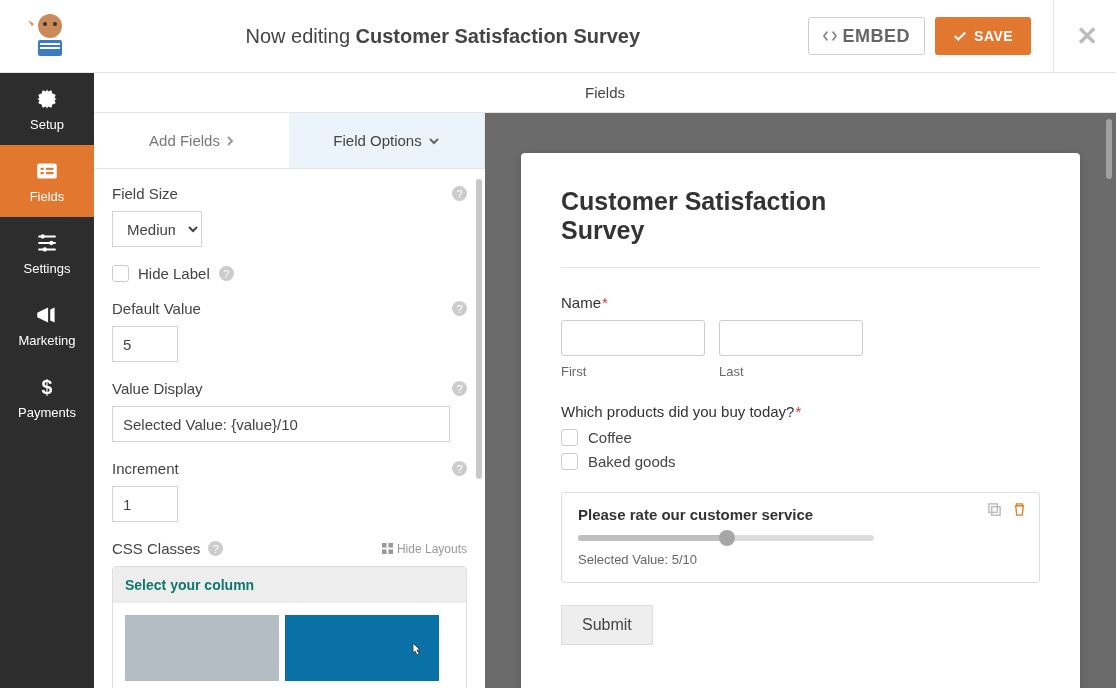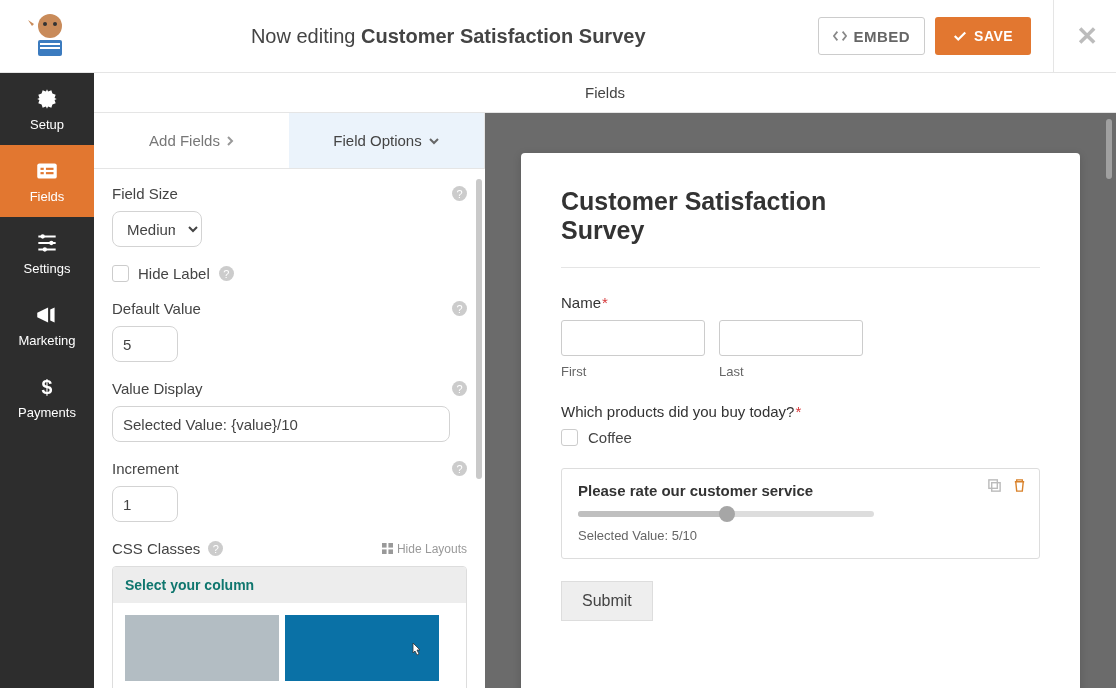--- a/index.html
+++ b/index.html
@@ -2,21 +2,21 @@
 <html><head>
 <meta charset="utf-8">
 <style>
 * { box-sizing: border-box; margin: 0; padding: 0; }
 body { font-family: -apple-system, BlinkMacSystemFont, "Segoe UI", Helvetica, Arial, sans-serif; background: #fff; color: #444; width: 1116px; height: 688px; overflow: hidden; }
 
 .topbar { height: 73px; display: flex; align-items: center; border-bottom: 1px solid #e5e5e5; padding: 0 18px 0 18px; position: relative; }
 .logo { width: 56px; height: 56px; display: flex; align-items: center; justify-content: center; margin-left: 4px; }
 .title-wrap { flex: 1; text-align: center; font-size: 20px; color: #444; }
 .title-wrap .bold { font-weight: 700; }
-.embed-btn { height: 38px; padding: 8px 14px; border: 1px solid #ccc; background: #fff; color: #666; font-size: 15px; font-weight: 600; letter-spacing: 0.5px; display: flex; align-items: center; gap: 6px; cursor: pointer; border-radius: 3px; }
+.embed-btn { height: 38px; padding: 8px 14px; border: 1px solid #ccc; background: #fff; color: #666; font-size: 18px; font-weight: 600; letter-spacing: 0.5px; display: flex; align-items: center; gap: 6px; cursor: pointer; border-radius: 3px; }
 .save-btn { height: 38px; padding: 0 18px; border: none; background: #e27730; color: #fff; font-size: 14px; font-weight: 700; letter-spacing: 0.5px; display: flex; align-items: center; gap: 7px; cursor: pointer; border-radius: 3px; margin-left: 10px; }
 .divider-v { width: 1px; height: 73px; background: #e5e5e5; margin: 0 22px; }
 .close-x { color: #bcbcbc; font-size: 26px; font-weight: bold; cursor: pointer; }
 
 .main { display: flex; height: calc(688px - 73px); }
 .sidebar { width: 94px; background: #2d2d2d; display: flex; flex-direction: column; }
 .side-item { height: 72px; display: flex; flex-direction: column; align-items: center; justify-content: center; color: #fff; cursor: pointer; font-size: 13px; gap: 5px; }
 .side-item.active { background: #e27730; }
 .side-item svg { width: 26px; height: 26px; fill: #fff; }
 
@@ -27,21 +27,21 @@
 .left-panel { width: 391px; background: #fff; display: flex; flex-direction: column; overflow: hidden; position: relative; }
 .tabs { height: 56px; display: flex; border-bottom: 1px solid #e5e5e5; }
 .tab { flex: 1; display: flex; align-items: center; justify-content: center; gap: 6px; font-size: 15px; color: #777; cursor: pointer; }
 .tab.active { background: #ebf3fb; color: #444; font-weight: 500; border-right: 1px solid #e5e5e5; }
 .tab.inactive { background: #fff; }
 
 .options { flex: 1; overflow-y: auto; padding: 16px 18px 18px 18px; position: relative; }
 .field-group { margin-bottom: 18px; }
 .field-label { font-size: 15px; color: #444; margin-bottom: 9px; display: flex; align-items: center; gap: 8px; justify-content: space-between; }
 .help-icon { width: 15px; height: 15px; border-radius: 50%; background: #ccc; color: #fff; font-size: 11px; display: inline-flex; align-items: center; justify-content: center; }
-select, input[type=text] { height: 36px; border: 1px solid #d3d3d3; border-radius: 8px; padding: 0 10px; font-size: 15px; color: #444; background: #fff; }
+select, input[type=text] { height: 36px; border: 1px solid #d3d3d3; border-radius: 0; padding: 0 10px; font-size: 15px; color: #444; background: #fff; }
 select { width: 90px; }
 .small-input { width: 66px; }
 .full-input { width: 338px; }
 .checkbox-row { display: flex; align-items: center; gap: 9px; font-size: 15px; color: #444; }
 .fake-checkbox { width: 17px; height: 17px; border: 1px solid #ccc; border-radius: 3px; background: #fff; }
 .css-header { display: flex; justify-content: space-between; align-items: center; margin-bottom: 9px; }
 .hide-layouts { font-size: 12px; color: #999; display: flex; align-items: center; gap: 4px; cursor: pointer; justify-content: center; }
 .column-selector { border: 1px solid #ddd; border-radius: 4px; overflow: hidden; }
 .cs-header { background: #ededed; padding: 10px 12px; font-size: 14px; color: #0f766e; font-weight: 600; }
 .cs-body { padding: 12px; display: flex; gap: 6px; }
@@ -269,20 +269,24 @@
           </div>
 
           <div class="products">
             <div class="form-label">
               <span>Which products did you buy today?</span><span class="req">*</span>
             </div>
             <div class="prod-row">
               <div class="fake-checkbox"></div>
               <span>Coffee</span>
             </div>
+            <div class="prod-row">
+              <div class="fake-checkbox"></div>
+              <span>Baked goods</span>
+            </div>
           </div>
 
           <div class="slider-block">
             <div class="slider-actions">
               <svg viewBox="0 0 16 16">
                   <rect x="2" y="2" width="9" height="9" fill="none" stroke="#bbb" stroke-width="1.5"></rect>
                   <rect x="5" y="5" width="9" height="9" fill="none" stroke="#bbb" stroke-width="1.5"></rect>
                 </svg>
               <svg viewBox="0 0 16 16">
                   <path d="M3 4h10M5 4V2h6v2M4 4l1 10h6l1-10" fill="none" stroke="#d9822b" stroke-width="1.5"></path>

